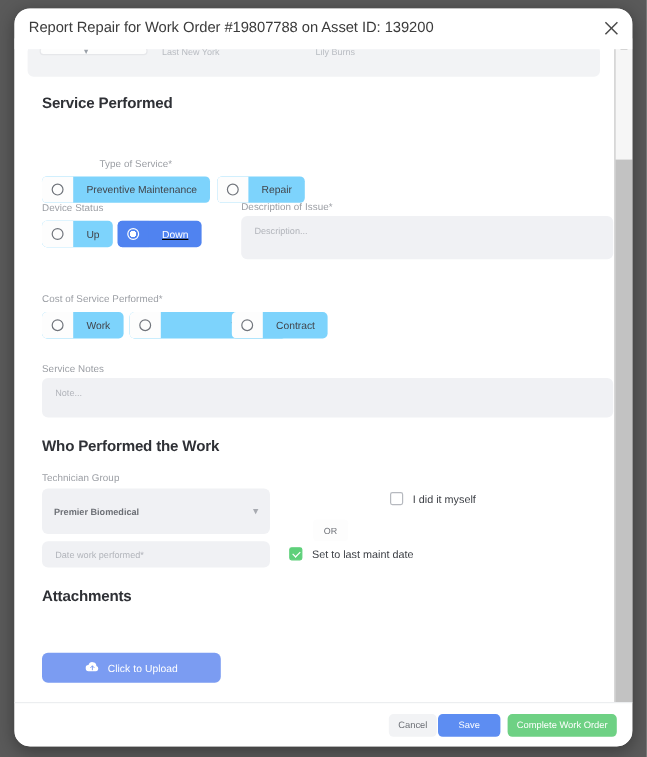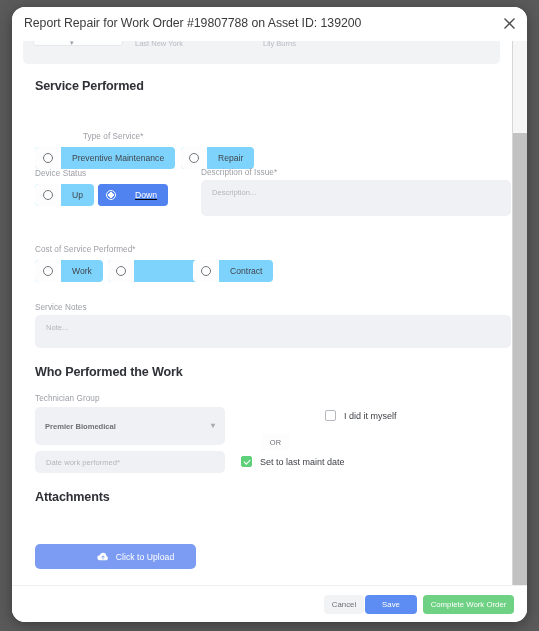--- a/index.html
+++ b/index.html
@@ -255,29 +255,28 @@
     font-size: 9px;
     color: #3c3f45;
     white-space: nowrap;
   }
 
   
   #upload-btn {
     position: absolute;
     left: 23px;
     top: 512px;
-    width: 121px;
+    width: 149px;
     height: 25px;
     background: #7b9cf2;
     border-radius: 5px;
     display: flex;
     align-items: center;
     justify-content: center;
     cursor: pointer;
-    padding-left: 40px;
   }
   #upload-btn .ulabel {
     font-size: 8.6px;
     color: #ffffff;
     margin-left: 7px;
     letter-spacing: 0.05px;
   }
 
   
   #footer {

